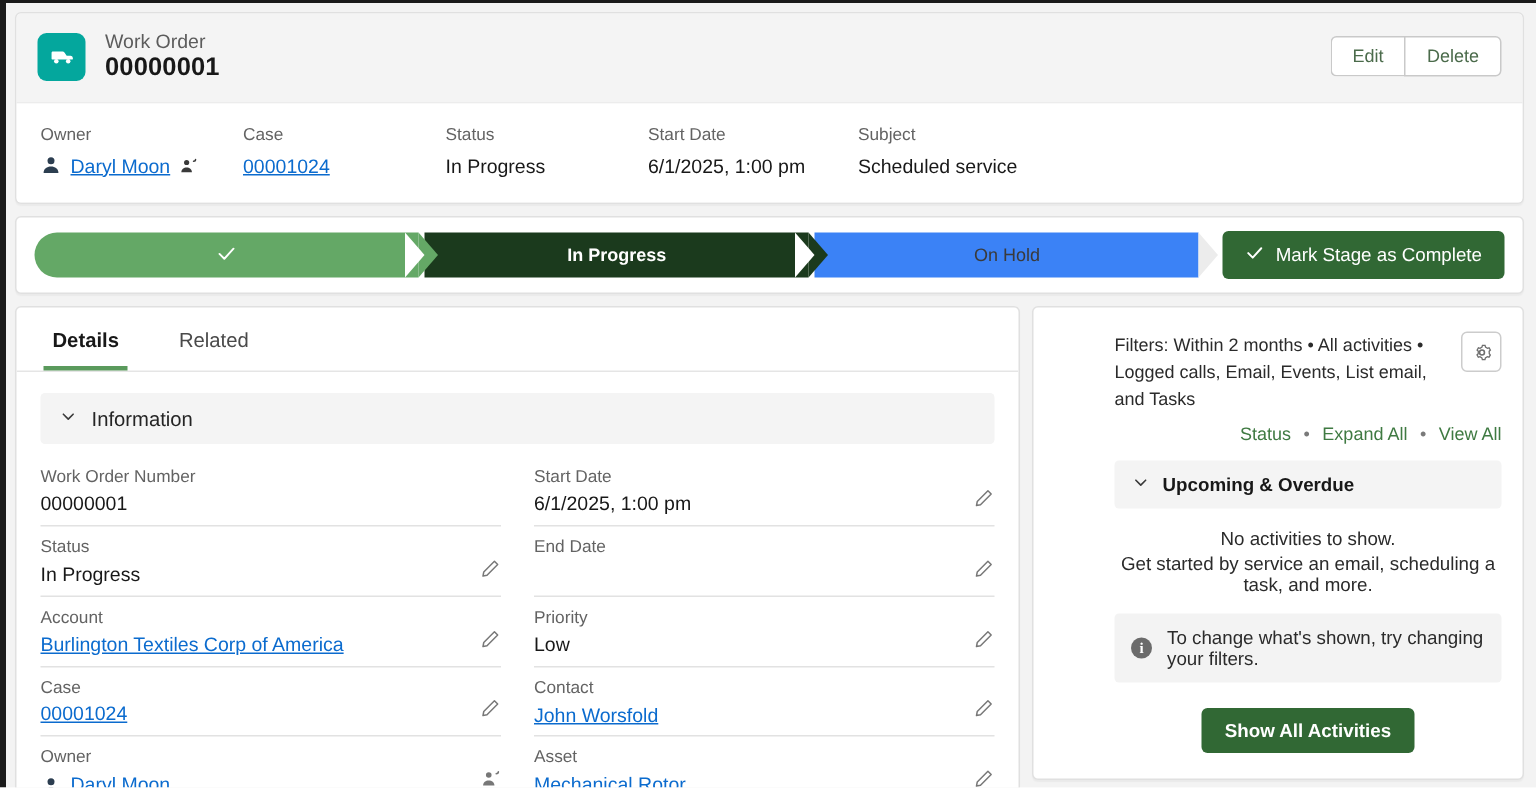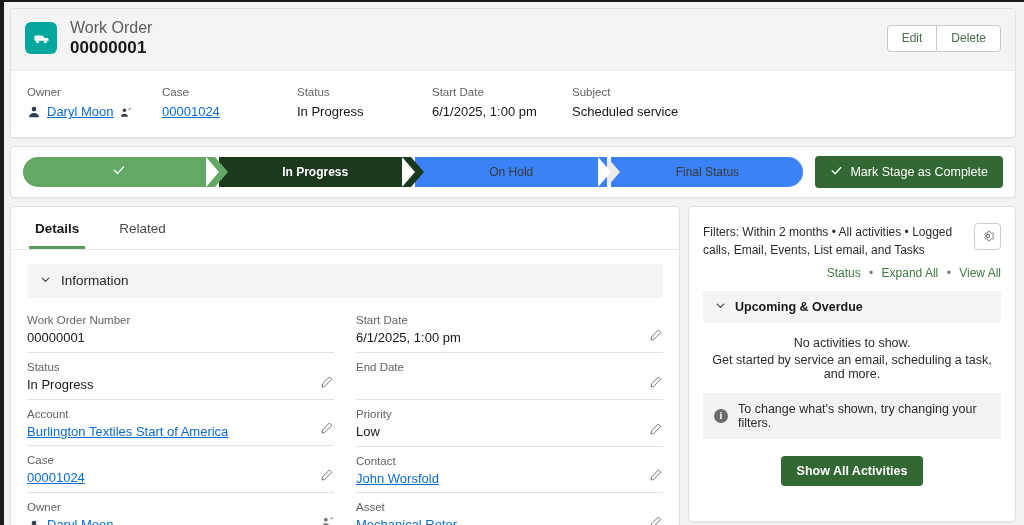--- a/index.html
+++ b/index.html
@@ -36,21 +36,21 @@
     min-height: 60px;
     border-bottom: 1px solid #ececec;
   }
   .obj-icon {
     width: 32px; height: 32px; border-radius: 6px;
     background: #04a79d;
     display: flex; align-items: center; justify-content: center;
     flex: 0 0 auto;
   }
   .hdr-titles { margin-left: 13px; line-height: 1.18; }
-  .hdr-eyebrow { font-size: 16px; color: #5c5c5c; }
+  .hdr-eyebrow { font-size: 13px; color: #5c5c5c; }
   .hdr-title { font-size: 17px; font-weight: bold; color: #181818; letter-spacing: .1px; }
   .hdr-actions { margin-left: auto; display: flex; }
   .btn-group { display: flex; }
   .btn-neutral {
     font-size: 12px; color: #4b6b4b;
     background: #fff; border: 1px solid #c9c9c9;
     padding: 5px 14px 6px; cursor: pointer;
     font-family: "Liberation Sans", sans-serif;
     text-align: right;
   }
@@ -109,21 +109,21 @@
   .btn-primary {
     background: #316834; color: #fff; border: none; border-radius: 4px;
     font-size: 12.5px; padding: 8px 15px; margin-left: 12px;
     display: flex; align-items: center; gap: 7px; cursor: pointer;
     white-space: nowrap; font-family: "Liberation Sans", sans-serif;
   }
 
   
   .body-row { display: flex; gap: 8px; align-items: flex-start; }
   .left-card { flex: 0 0 670px; height: 330px; overflow: hidden; padding: 0 0 0 0; }
-  .right-card { flex: 1 1 auto; height: 316px; overflow: hidden; }
+  .right-card { flex: 1 1 auto; height: 316px; overflow: hidden; padding-left: 40px; }
 
   
   .tabs { display: flex; padding: 0 18px; border-bottom: 1px solid #e5e5e5; }
   .tab {
     font-size: 13.5px; color: #4a4a4a; padding: 14px 6px 10px;
     margin-right: 28px; cursor: pointer; border-bottom: 3px solid transparent;
   }
   .tab.active { color: #181818; font-weight: bold; border-bottom-color: #5a9a5c; }
 
   
@@ -265,24 +265,20 @@
         <span></span>
       </div>
       <div class="stage current" style="flex:1 1 0;">
         <span class="notch"></span>
         <span>In Progress</span>
       </div>
       <div class="stage" style="flex:1 1 0;">
         <span class="notch"></span>
         <span>On Hold</span>
       </div>
-      <div class="stage last" style="flex:1 1 0;">
-        <span class="notch"></span>
-        <span>Final Status</span>
-      </div>
     </div>
     <button class="btn-primary">
       <span>
         <svg width="13" height="13" viewBox="0 0 24 24" fill="none" stroke="#ffffff" stroke-width="2.4" stroke-linecap="round" stroke-linejoin="round">
             <path d="M4 12.5l5.5 5.5L20 6.5"></path>
           </svg>
       </span>
       <span>Mark Stage as Complete</span>
     </button>
   </div>
@@ -324,21 +320,21 @@
               <svg width="14" height="14" viewBox="0 0 24 24" fill="none" stroke="#4a4a4a" stroke-width="1.7" stroke-linecap="round" stroke-linejoin="round">
                   <path d="M16.5 3.8l3.7 3.7L8 19.7l-4.6.9.9-4.6z"></path>
                 </svg>
             </span>
           </div>
 
           <div class="frow">
             <div class="txt">
               <div class="lbl">Account</div>
               <div class="val">
-                  <a class="lnk">Burlington Textiles Start of America</a>
+                  <a class="lnk">Burlington Textiles Corp of America</a>
                 </div>
             </div>
             <span class="edit-ico">
               <svg width="14" height="14" viewBox="0 0 24 24" fill="none" stroke="#4a4a4a" stroke-width="1.7" stroke-linecap="round" stroke-linejoin="round">
                   <path d="M16.5 3.8l3.7 3.7L8 19.7l-4.6.9.9-4.6z"></path>
                 </svg>
             </span>
           </div>
 
           <div class="frow">

